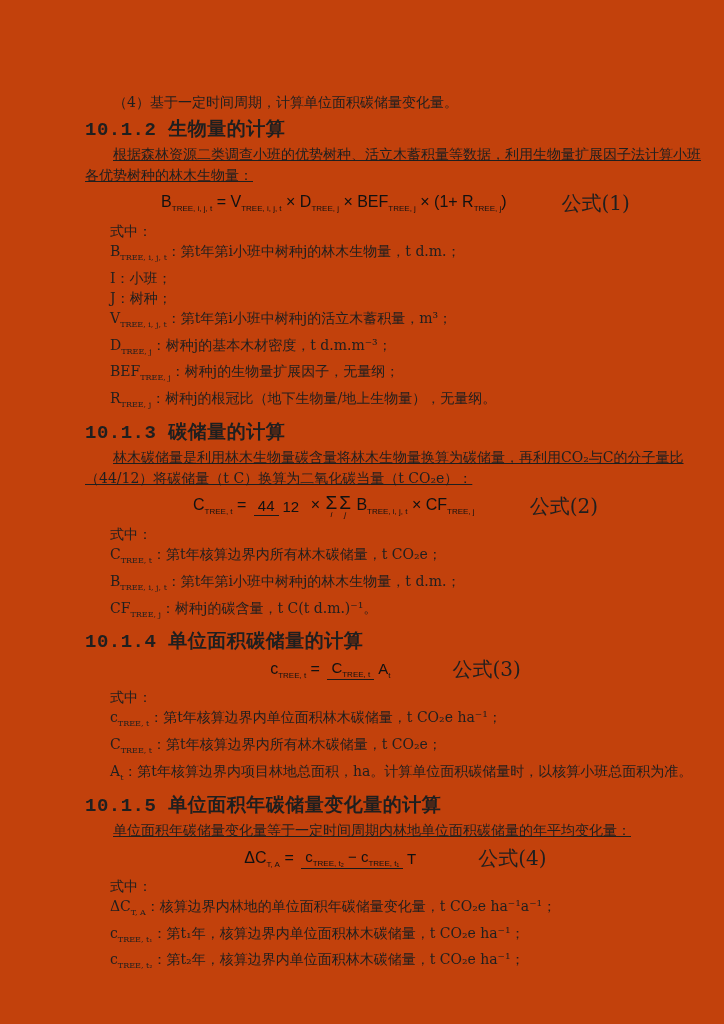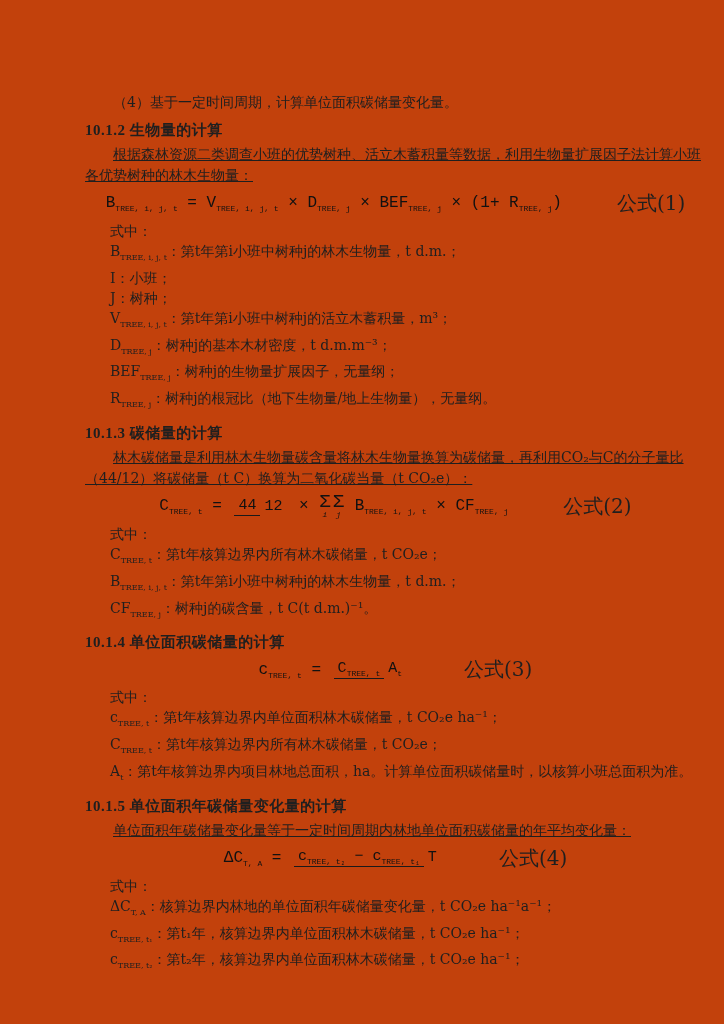--- a/index.html
+++ b/index.html
@@ -6,34 +6,34 @@
   html,body { background:#ffffff; }
   .page {
     width:724px; height:1024px; overflow:hidden;
     background:#c2410c; color:#1f1f1f; position:relative;
     font-family:"DejaVu Serif", serif;
     font-size:14px;
     padding:92px 18px 0 85px;
   }
   .intro-line { line-height:20px; text-indent:28px; }
   h2.heading {
-    font-family:Liberation Serif, serif;
-    font-weight:bold; font-size:15px; line-height:20px;
+    font-family:Liberation Mono, monospace;
+    font-weight:bold; font-size:19px; line-height:20px;
     margin:8px 0 4px 0; letter-spacing:0.5px;
   }
   p.para { line-height:21px; text-indent:28px;text-decoration:underline; }
   .where { line-height:20px; padding-left:25px; }
   .def-line { line-height:20px; padding-left:25px; }
   sub { font-size:8px; letter-spacing:0; }
   .formula-row {
     display:flex; justify-content:center; align-items:center;
     margin:4px 0 4px 0;
   }
   .formula {
-    font-family:Liberation Mono, monospace;
+    font-family:Liberation Sans, sans-serif;
     font-size:16px; color:#111;
     white-space:nowrap;
   }
   .formula sub { font-size:8px; }
   .formula-label { margin-left:55px; font-size:20px; }
   .frac {
     display:inline-flex; flex-direction:row; align-items:center;
     vertical-align:middle; margin:0 3px; line-height:1.15;
   }
   .frac .num { display:block; padding:0 4px; border-bottom:1.3px solid #1a1a1a; }

